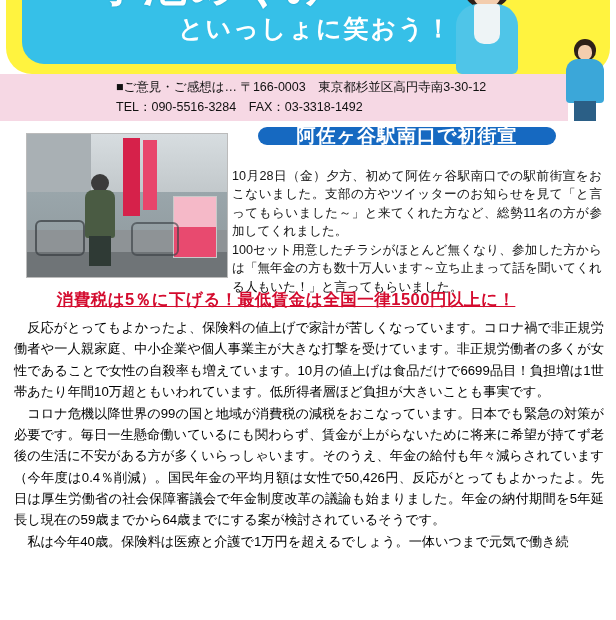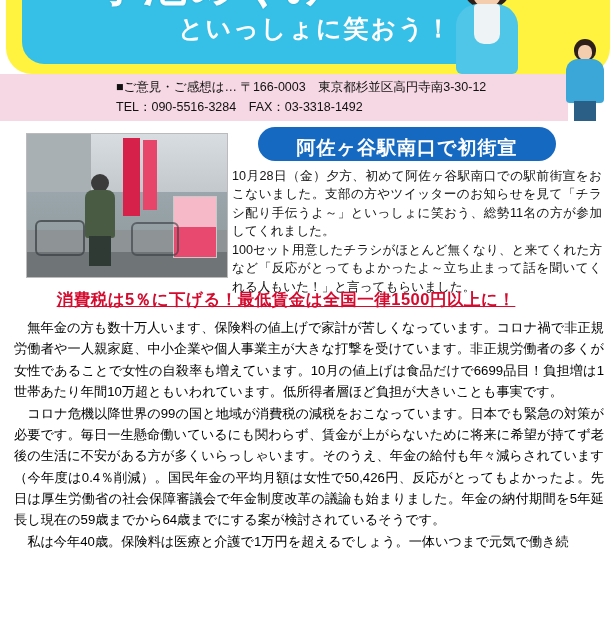--- a/index.html
+++ b/index.html
@@ -138,25 +138,25 @@
     position: relative;
     width: 616px;
     background: #ffffff;
   }
 
   .headline-box {
     position: absolute;
     left: 258px;
     top: 6px;
     width: 298px;
-    height: 34px;
+    height: 18px;
     background: #1669c1;
     border-radius: 17px;
     display: flex;
-    align-items: flex-end;
+    align-items: center;
     justify-content: center;
   }
   .headline-box span {
     color: #ffffff;
     font-size: 19px;
     font-weight: bold;
     letter-spacing: 1px;
     white-space: nowrap;
   }
 
@@ -370,28 +370,28 @@
     <div class="ph-bike1"></div>
     <div class="ph-bike2"></div>
     <div class="ph-person">
       <div class="ph-person-head"></div>
       <div class="ph-person-body"></div>
       <div class="ph-person-legs"></div>
     </div>
   </div>
 
   <div class="article-body">
-    <p>10月28日（金）夕方、初めて阿佐ヶ谷駅南口での駅前街宣をおこないました。支部の方やツイッターのお知らせを見て「チラシ配り手伝うよ～」といっしょに笑おう、総勢11名の方が参加してくれました。</p>
-    <p>100セット用意したチラシがほとんど無くなり、と来てくれた方など「反応がとってもよかったよ～立ち止まって話を聞いてくれる人もいた！」と言ってもらいました。</p>
+    <p>10月28日（金）夕方、初めて阿佐ヶ谷駅南口での駅前街宣をおこないました。支部の方やツイッターのお知らせを見て「と言ってもらいました～」と来てくれた方など、総勢11名の方が参加してくれました。</p>
+    <p>100セット用意したチラシがほとんど無くなり、参加した方からは「無年金の方も数十万人います～立ち止まって話を聞いてくれる人もいた！」と言ってもらいました。</p>
   </div>
 
   <div class="section-title">消費税は5％に下げる！最低賃金は全国一律1500円以上に！</div>
 
   <div class="main-text">
-    <p>無年金の方も数十万人います、保険料の値上げで家計が苦しくなっています。コロナ禍で非正規労働者や一人親家庭、中小企業や個人事業主が大きな打撃を受けています。非正規労働者の多くが女性であることで女性の自殺率も増えています。10月の値上げは食品だけで6699品目！負担増は1世帯あたり年間10万超ともいわれています。低所得者層ほど負担が大きいことも事実です。</p>
+    <p>反応がとってもよかったよ、保険料の値上げで家計が苦しくなっています。コロナ禍で非正規労働者や一人親家庭、中小企業や個人事業主が大きな打撃を受けています。非正規労働者の多くが女性であることで女性の自殺率も増えています。10月の値上げは食品だけで6699品目！負担増は1世帯あたり年間10万超ともいわれています。低所得者層ほど負担が大きいことも事実です。</p>
     <p>コロナ危機以降世界の99の国と地域が消費税の減税をおこなっています。日本でも緊急の対策が必要です。毎日一生懸命働いているにも関わらず、賃金が上がらないために将来に希望が持てず老後の生活に不安がある方が多くいらっしゃいます。そのうえ、年金の給付も年々減らされています（今年度は0.4％削減）。国民年金の平均月額は女性で50,426円、反応がとってもよかったよ。先日は厚生労働省の社会保障審議会で年金制度改革の議論も始まりました。年金の納付期間を5年延長し現在の59歳までから64歳までにする案が検討されているそうです。</p>
     <p>私は今年40歳。保険料は医療と介護で1万円を超えるでしょう。一体いつまで元気で働き続</p>
   </div>
 
   <div class="corner-figure">
     <div class="cf-head"></div>
     <div class="cf-face"></div>
     <div class="cf-body"></div>
     <div class="cf-legs"></div>
   </div>

